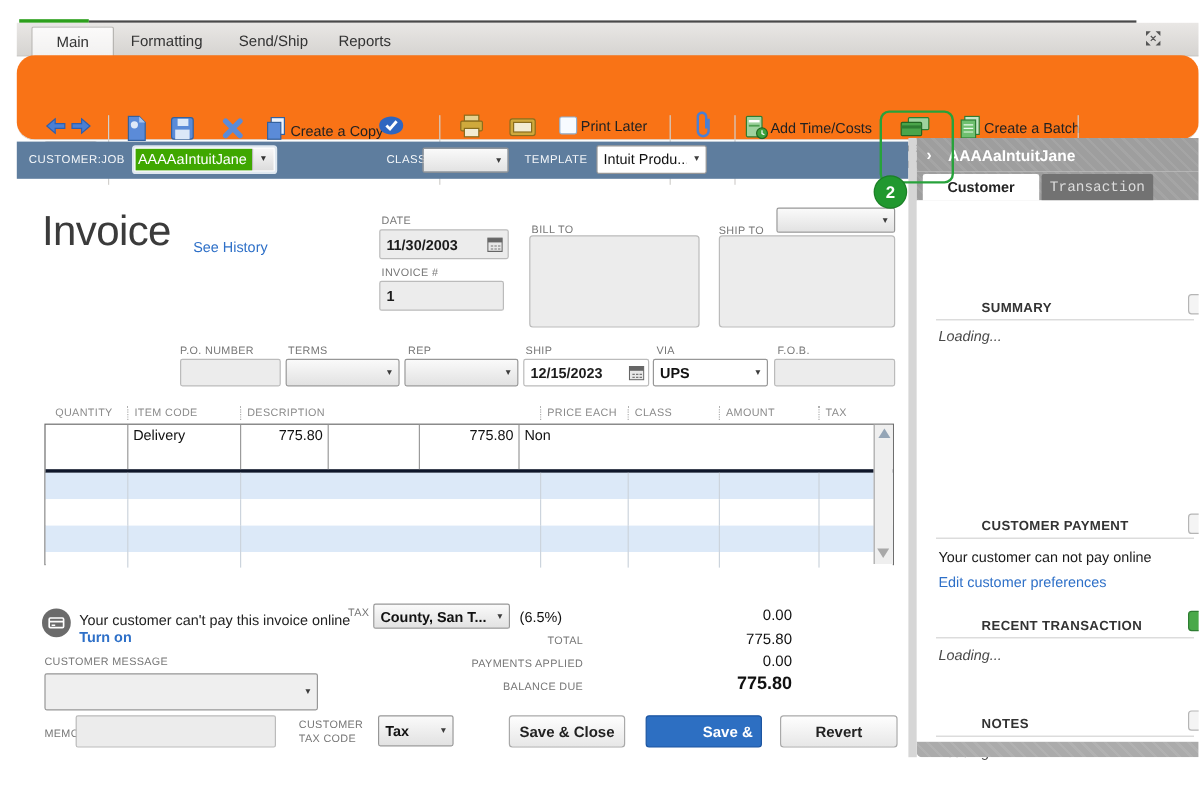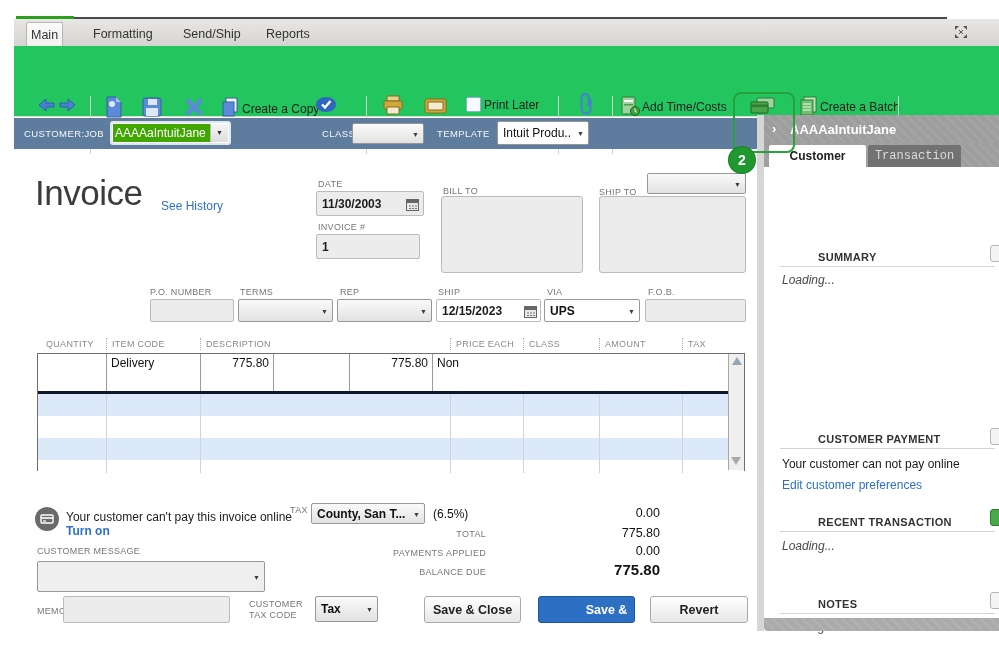--- a/index.html
+++ b/index.html
@@ -5,23 +5,23 @@
   html,body{margin:0;padding:0;background:#fff;}
   body{font-family:"Liberation Sans",sans-serif;}
   .screen{position:relative;width:999px;height:665px;background:#fff;overflow:hidden;}
   .abs{position:absolute;}
   .lbl{position:absolute;font-size:9px;color:#767676;letter-spacing:.3px;white-space:nowrap;}
   .link{color:#2e70c8;cursor:pointer;}
   
   .accent{position:absolute;left:16px;top:16px;width:58px;height:3px;background:#2ca01c;}
   .topline{position:absolute;left:74px;top:17px;width:873px;height:2px;background:#4a4a4a;}
   .tabbar{position:absolute;left:14px;top:19px;width:985px;height:27px;background:linear-gradient(#e9e7e5,#d6d4d1);border-bottom:1px solid #c3c1be;}
-  .tab{position:absolute;top:3px;height:24px;line-height:24px;font-size:12.5px;color:#333;padding:0 4px;cursor:pointer;}
+  .tab{position:absolute;top:3px;height:24px;line-height:24px;font-size:12.5px;color:#333;padding:0 20px;cursor:pointer;}
   .tab.active{background:linear-gradient(#fbfafa,#f2f1f0);border:1px solid #b7b5b2;border-bottom:none;border-radius:2px 2px 0 0;}
-  .toolbar{position:absolute;left:14px;top:46px;width:985px;height:70px;background:#22c55e;border-bottom:1px solid #dddbd8;}
+  .toolbar{position:absolute;left:14px;top:46px;width:985px;height:70px;background:#f97316;border-bottom:1px solid #dddbd8;border-radius:15px;}
   .vsep{position:absolute;top:50px;height:58px;width:1px;background:#d2d0cd;}
   .tblabel{position:absolute;font-size:12px;color:#222;text-align:center;line-height:13px;}
   .dar{position:absolute;font-size:7px;color:#444;}
   .findbtn{position:absolute;left:22px;top:72px;width:44px;height:22px;border:1px solid #adabab;border-radius:3px;background:linear-gradient(#fefefe,#ebebeb);font-size:12px;color:#222;text-align:center;line-height:22px;cursor:pointer;}
   .chk{position:absolute;width:13px;height:13px;border:1px solid #93b1cf;background:#f7fbff;border-radius:2px;cursor:pointer;}
   .hl-box{position:absolute;left:719px;top:46px;width:58px;height:57px;border:2px solid #27a23b;border-radius:8px;z-index:3;}
   .badge{position:absolute;left:715px;top:101px;width:26px;height:26px;border-radius:50%;background:#21982f;color:#fff;font-weight:bold;font-size:14px;text-align:center;line-height:26px;z-index:6;box-shadow:0 0 0 1px #1c7f27;}
   
   .custbar{position:absolute;left:14px;top:118px;width:743px;height:31px;background:#5e7d9e;}
   .custbar .wlbl{position:absolute;color:#f4f7fa;font-size:9.5px;letter-spacing:.4px;}

